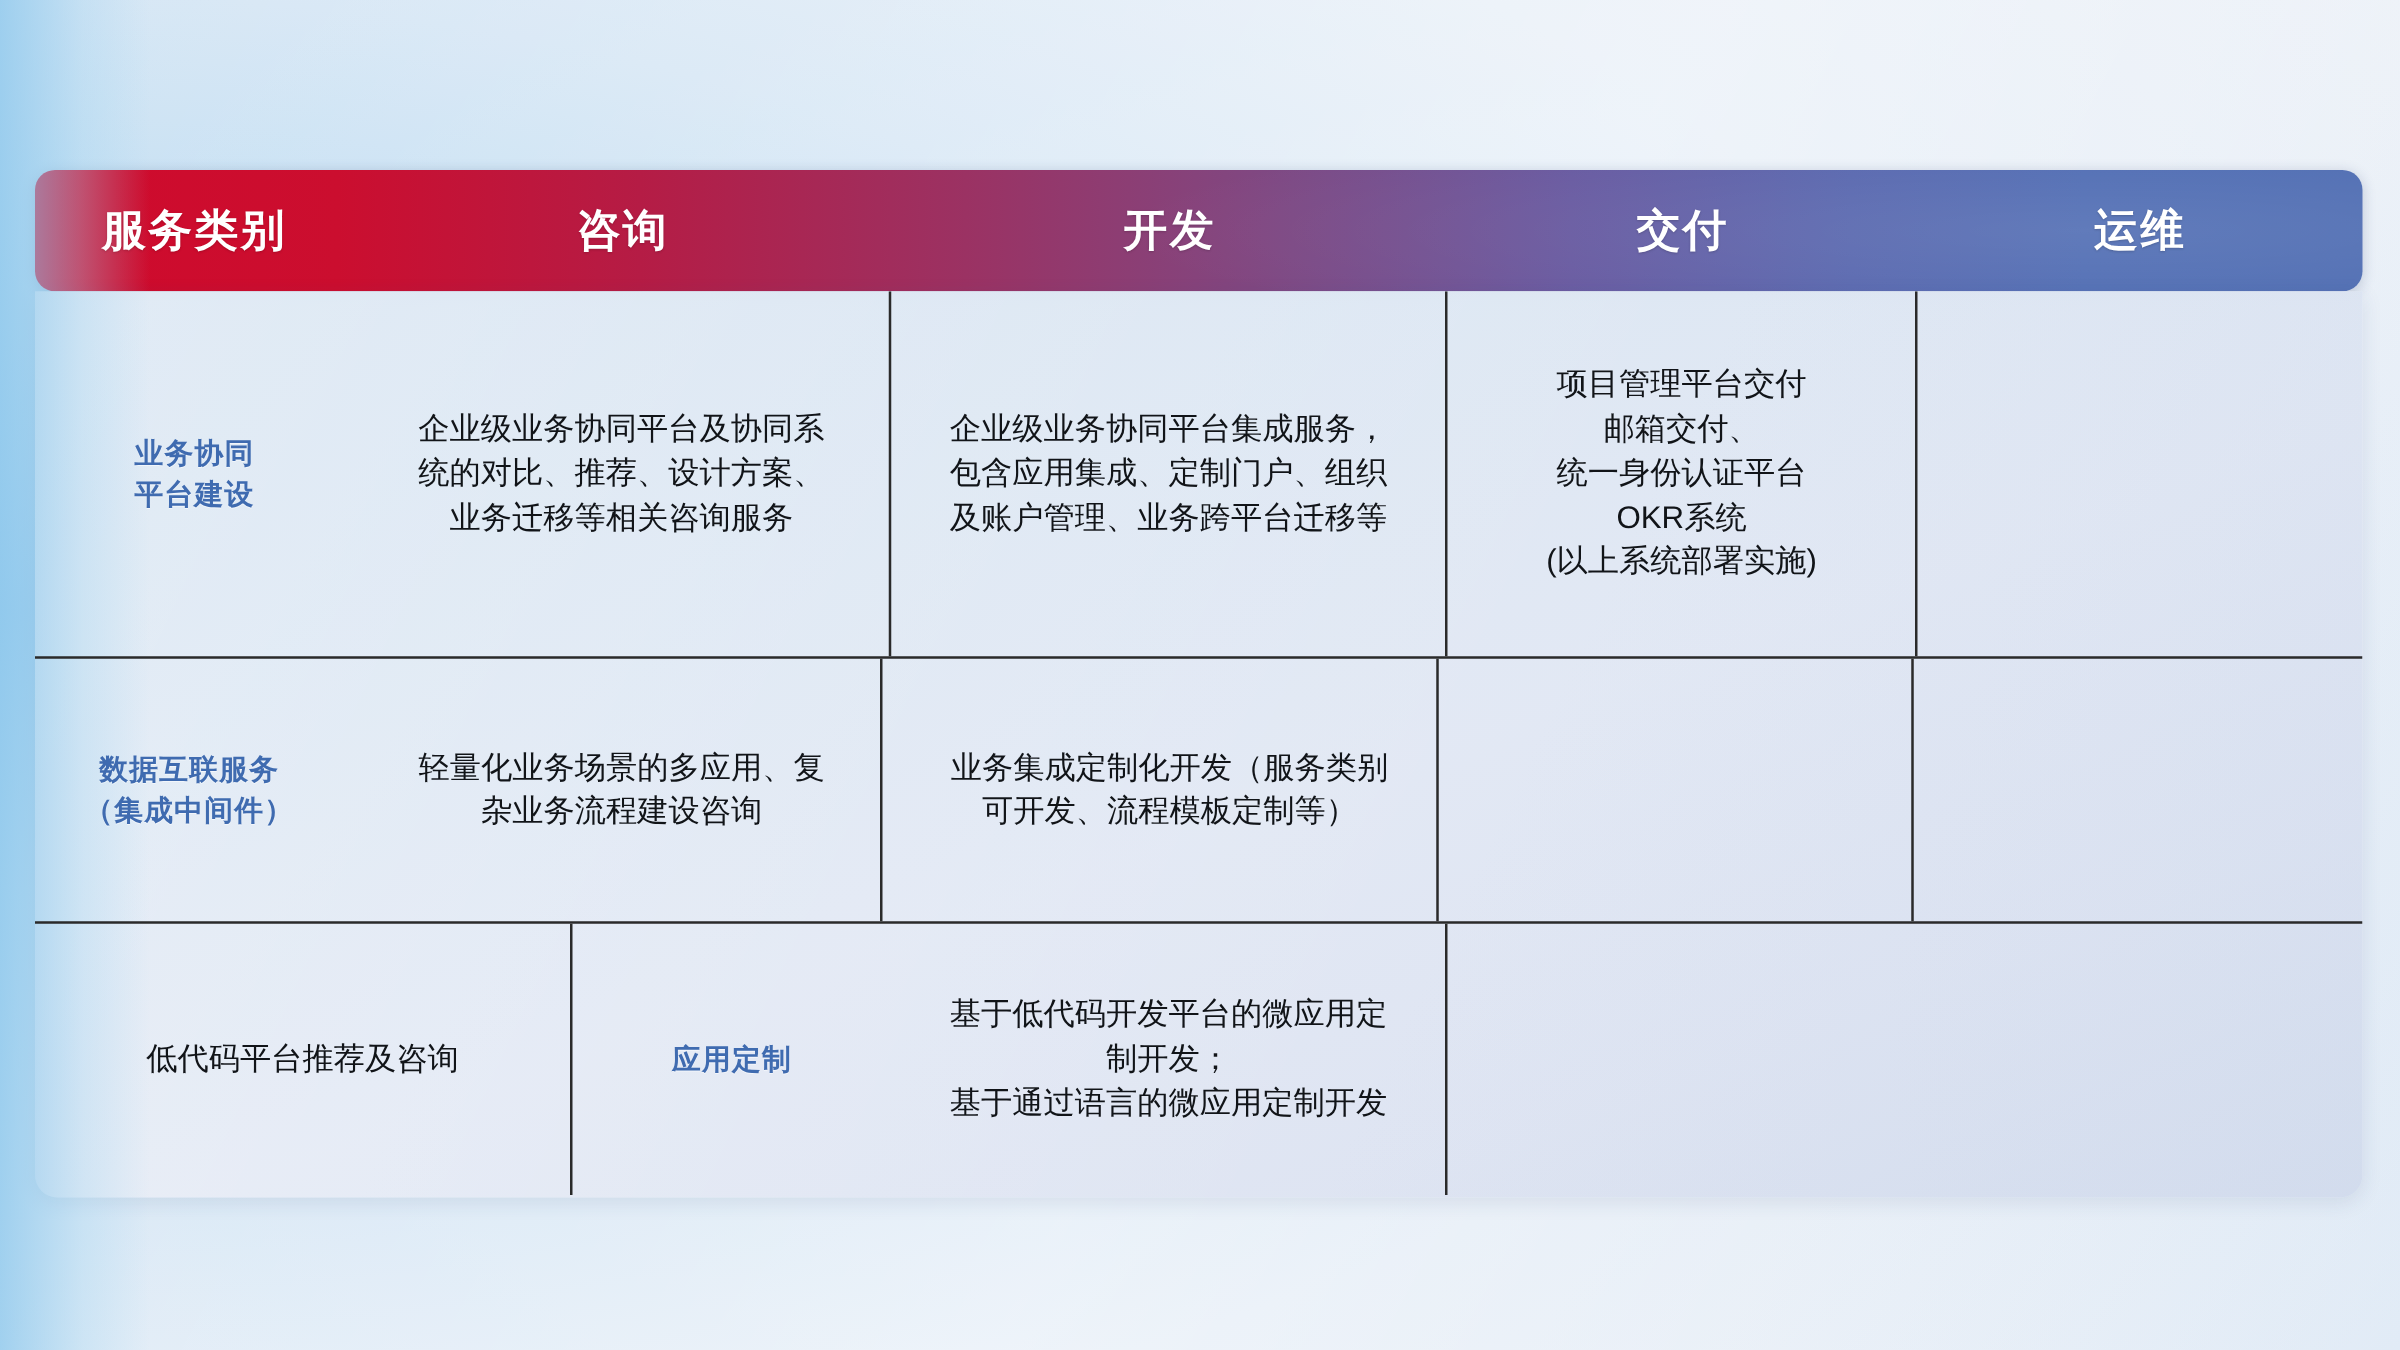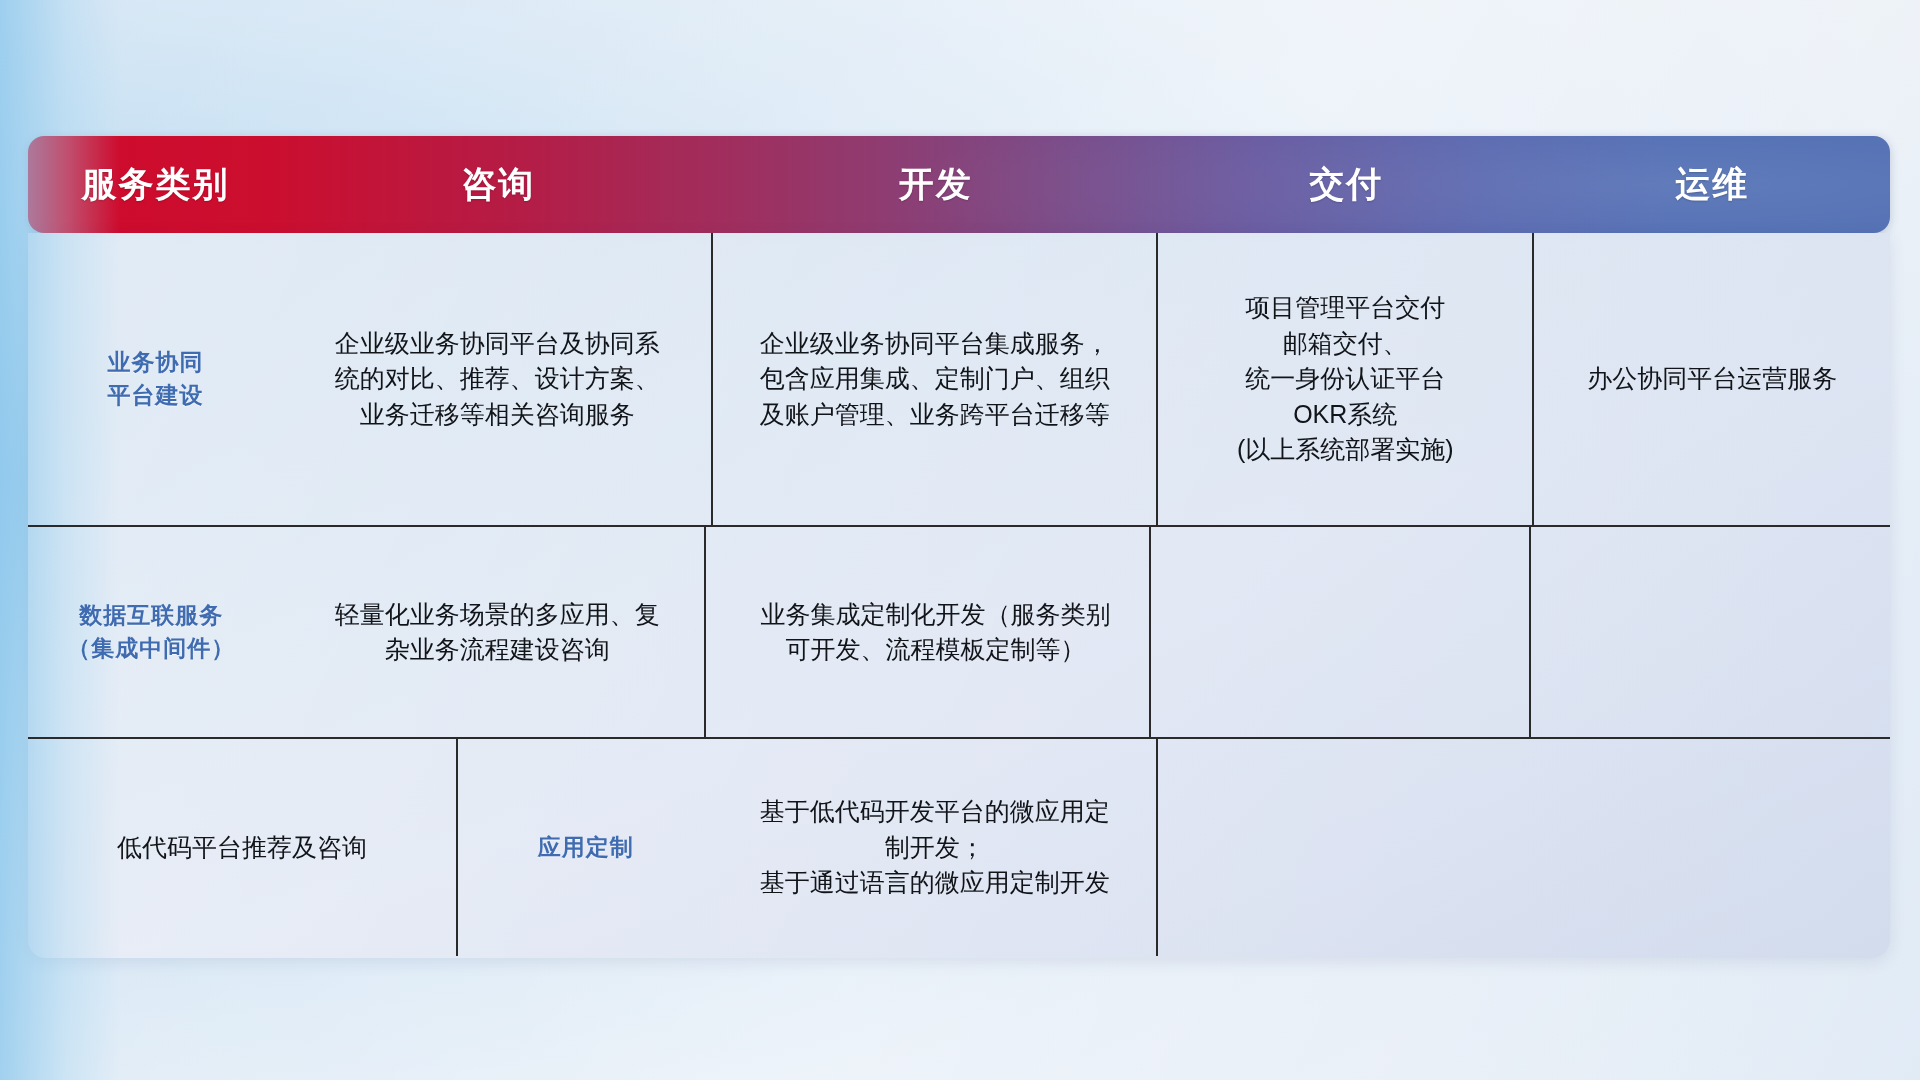--- a/index.html
+++ b/index.html
@@ -169,21 +169,20 @@
 统的对比、推荐、设计方案、
 业务迁移等相关咨询服务</div>
         <div class="td c2 vline">企业级业务协同平台集成服务，
 包含应用集成、定制门户、组织
 及账户管理、业务跨平台迁移等</div>
         <div class="td c3 vline">项目管理平台交付
 邮箱交付、
 统一身份认证平台
 OKR系统
 (以上系统部署实施)</div>
-        <div class="td c4">办公协同平台运营服务</div>
       </div>
 
       <div class="trow r1 sep">
         <div class="td c0 cat">数据互联服务
 （集成中间件）</div>
         <div class="td c1 vline">轻量化业务场景的多应用、复
 杂业务流程建设咨询</div>
         <div class="td c2 vline">业务集成定制化开发（服务类别
 可开发、流程模板定制等）</div>
         <div class="td c3 vline"></div>

